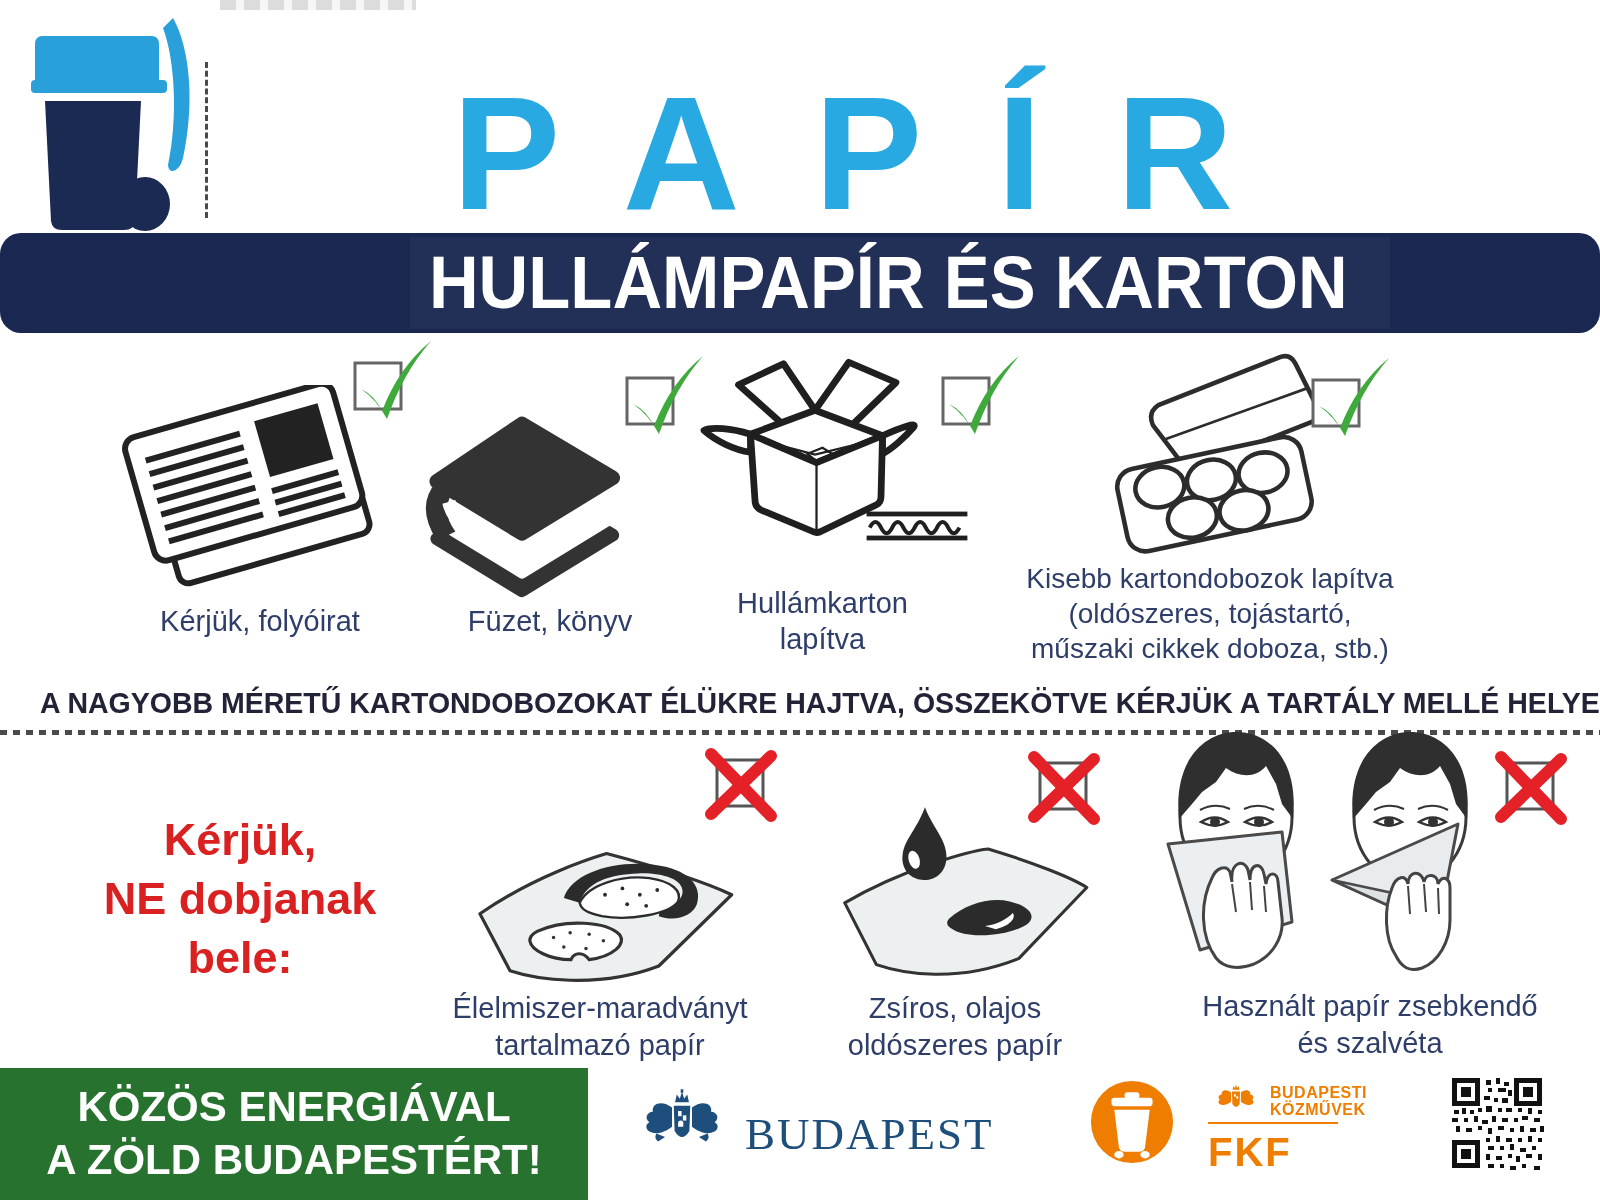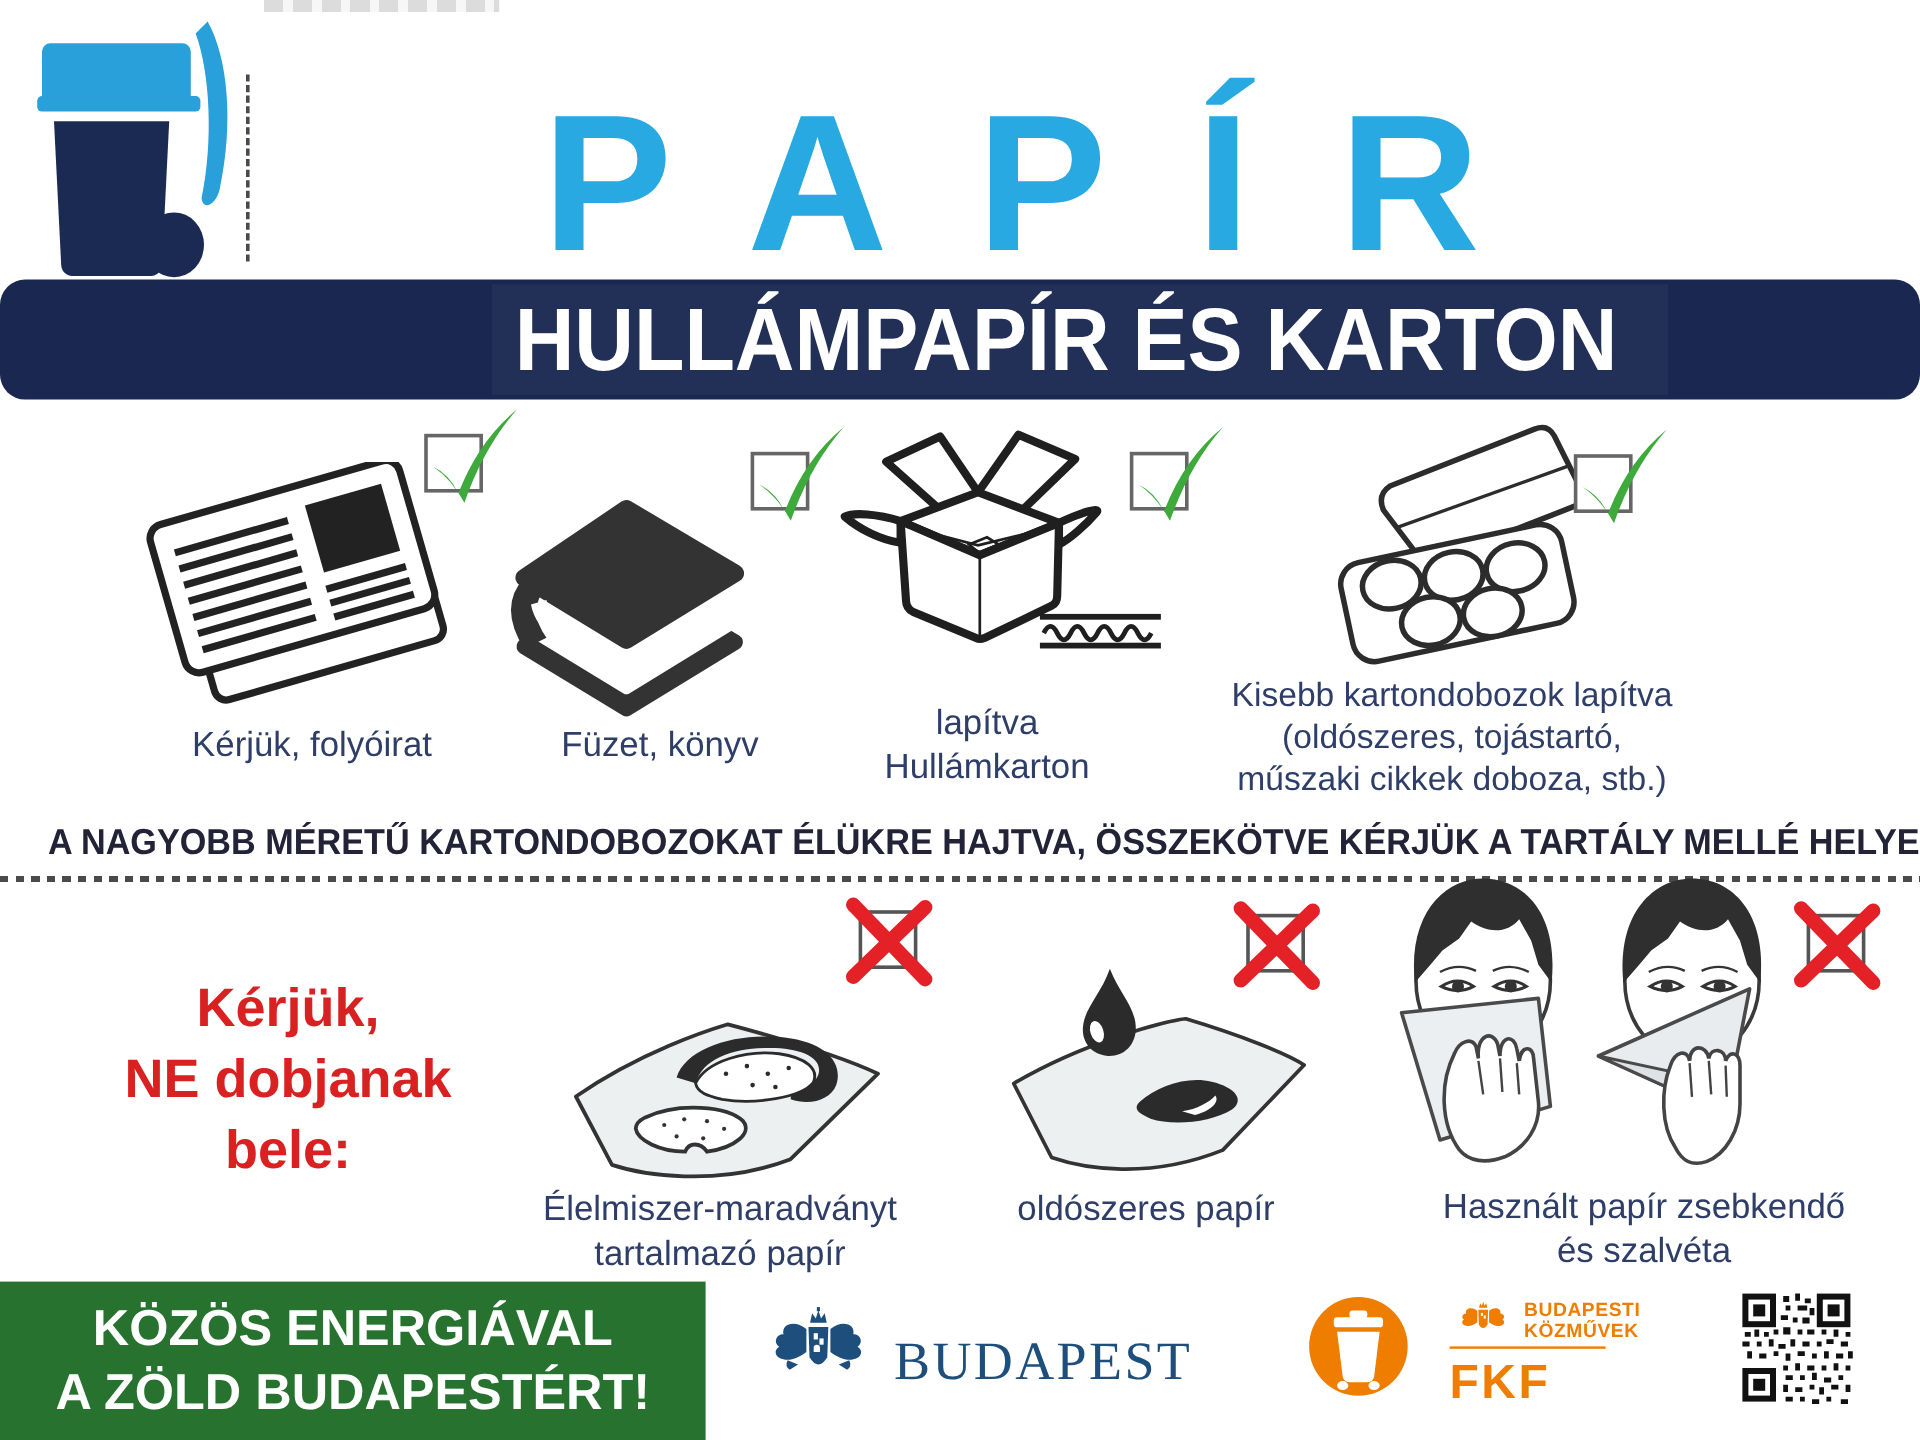--- a/index.html
+++ b/index.html
@@ -108,22 +108,22 @@
 <svg class="abs" style="left:856px;top:510px;" width="122" height="32" viewBox="0 0 130 40">
   <rect x="2" y="2" width="126" height="6" fill="#1f1f1f"></rect>
   <rect x="2" y="32" width="126" height="6" fill="#1f1f1f"></rect>
   <path d="M6,22 Q13,8 20,22 Q27,36 34,22 Q41,8 48,22 Q55,36 62,22 Q69,8 76,22 Q83,36 90,22 Q97,8 104,22 Q111,36 118,22" fill="none" stroke="#1f1f1f" stroke-width="5"></path>
 </svg>
 <svg class="abs" style="left:929px;top:348px;" width="95" height="90" viewBox="0 0 95 90">
   <rect x="14" y="30" width="46" height="46" fill="#fff" stroke="#666" stroke-width="3"></rect>
   <path d="M20,56 Q33,62 41,78 Q58,34 90,8 Q62,40 46,86 Q35,66 20,56 Z" fill="#3faa3c"></path>
 </svg>
 <div class="abs label" style="left:700px;top:585px;width:245px;">
+  <div>Hullámkarton</div>
   <div>lapítva</div>
-  <div>Hullámkarton</div>
 </div>
 
 <svg class="abs" style="left:1100px;top:350px;" width="228" height="215" viewBox="0 0 250 235">
   <g fill="#fff" stroke="#2c2c2c" stroke-width="5" stroke-linejoin="round">
     <path d="M58,82 Q52,68 64,60 L196,8 Q208,3 214,14 L238,62 Q243,74 231,79 L96,132 Z"></path>
     <path d="M70,98 L226,42" stroke-width="3"></path>
     <g transform="rotate(-12 125 165)">
       <rect x="24" y="112" width="206" height="92" rx="20"></rect>
       <ellipse cx="70" cy="138" rx="27" ry="22"></ellipse>
       <ellipse cx="127" cy="142" rx="27" ry="22"></ellipse>
@@ -194,20 +194,21 @@
   <path d="M196,170 C212,168 226,160 232,153 C237,160 227,170 210,174 Z" fill="#fff"></path>
 </svg>
 <svg class="abs" style="left:1024px;top:747px;" width="80" height="80" viewBox="0 0 80 80">
   <rect x="16" y="16" width="46" height="46" fill="#fff" stroke="#555" stroke-width="3"></rect>
   <g stroke="#e32126" stroke-width="12" stroke-linecap="round">
     <line x1="10" y1="10" x2="70" y2="72"></line>
       <line x1="70" y1="12" x2="10" y2="70"></line>
   </g>
 </svg>
 <div class="abs label" style="left:805px;top:990px;width:300px;font-size:29px;line-height:37px;">
+  <div>Zsíros, olajos</div>
   <div>oldószeres papír</div>
 </div>
 
 <svg class="abs" style="left:1160px;top:722px;" width="150" height="260" viewBox="0 0 150 260">
   <ellipse cx="76" cy="95" rx="56" ry="66" fill="#fff" stroke="#3a3a3a" stroke-width="3"></ellipse>
   <path d="M19,97 C13,38 45,10 76,10 C109,10 139,38 133,97 L122,82 L116,62 L106,44 C96,56 80,56 66,46 L56,60 L42,70 L32,82 Z" fill="#2f2f2f"></path>
   <path d="M40,88 Q55,80 70,87" fill="none" stroke="#333" stroke-width="2"></path>
   <path d="M84,87 Q99,80 114,88" fill="none" stroke="#333" stroke-width="2"></path>
   <path d="M41,100 Q55,91 68,100 Q55,107 41,100 Z" fill="#fff" stroke="#333" stroke-width="2.5"></path>
   <circle cx="55" cy="100" r="5" fill="#333"></circle>

